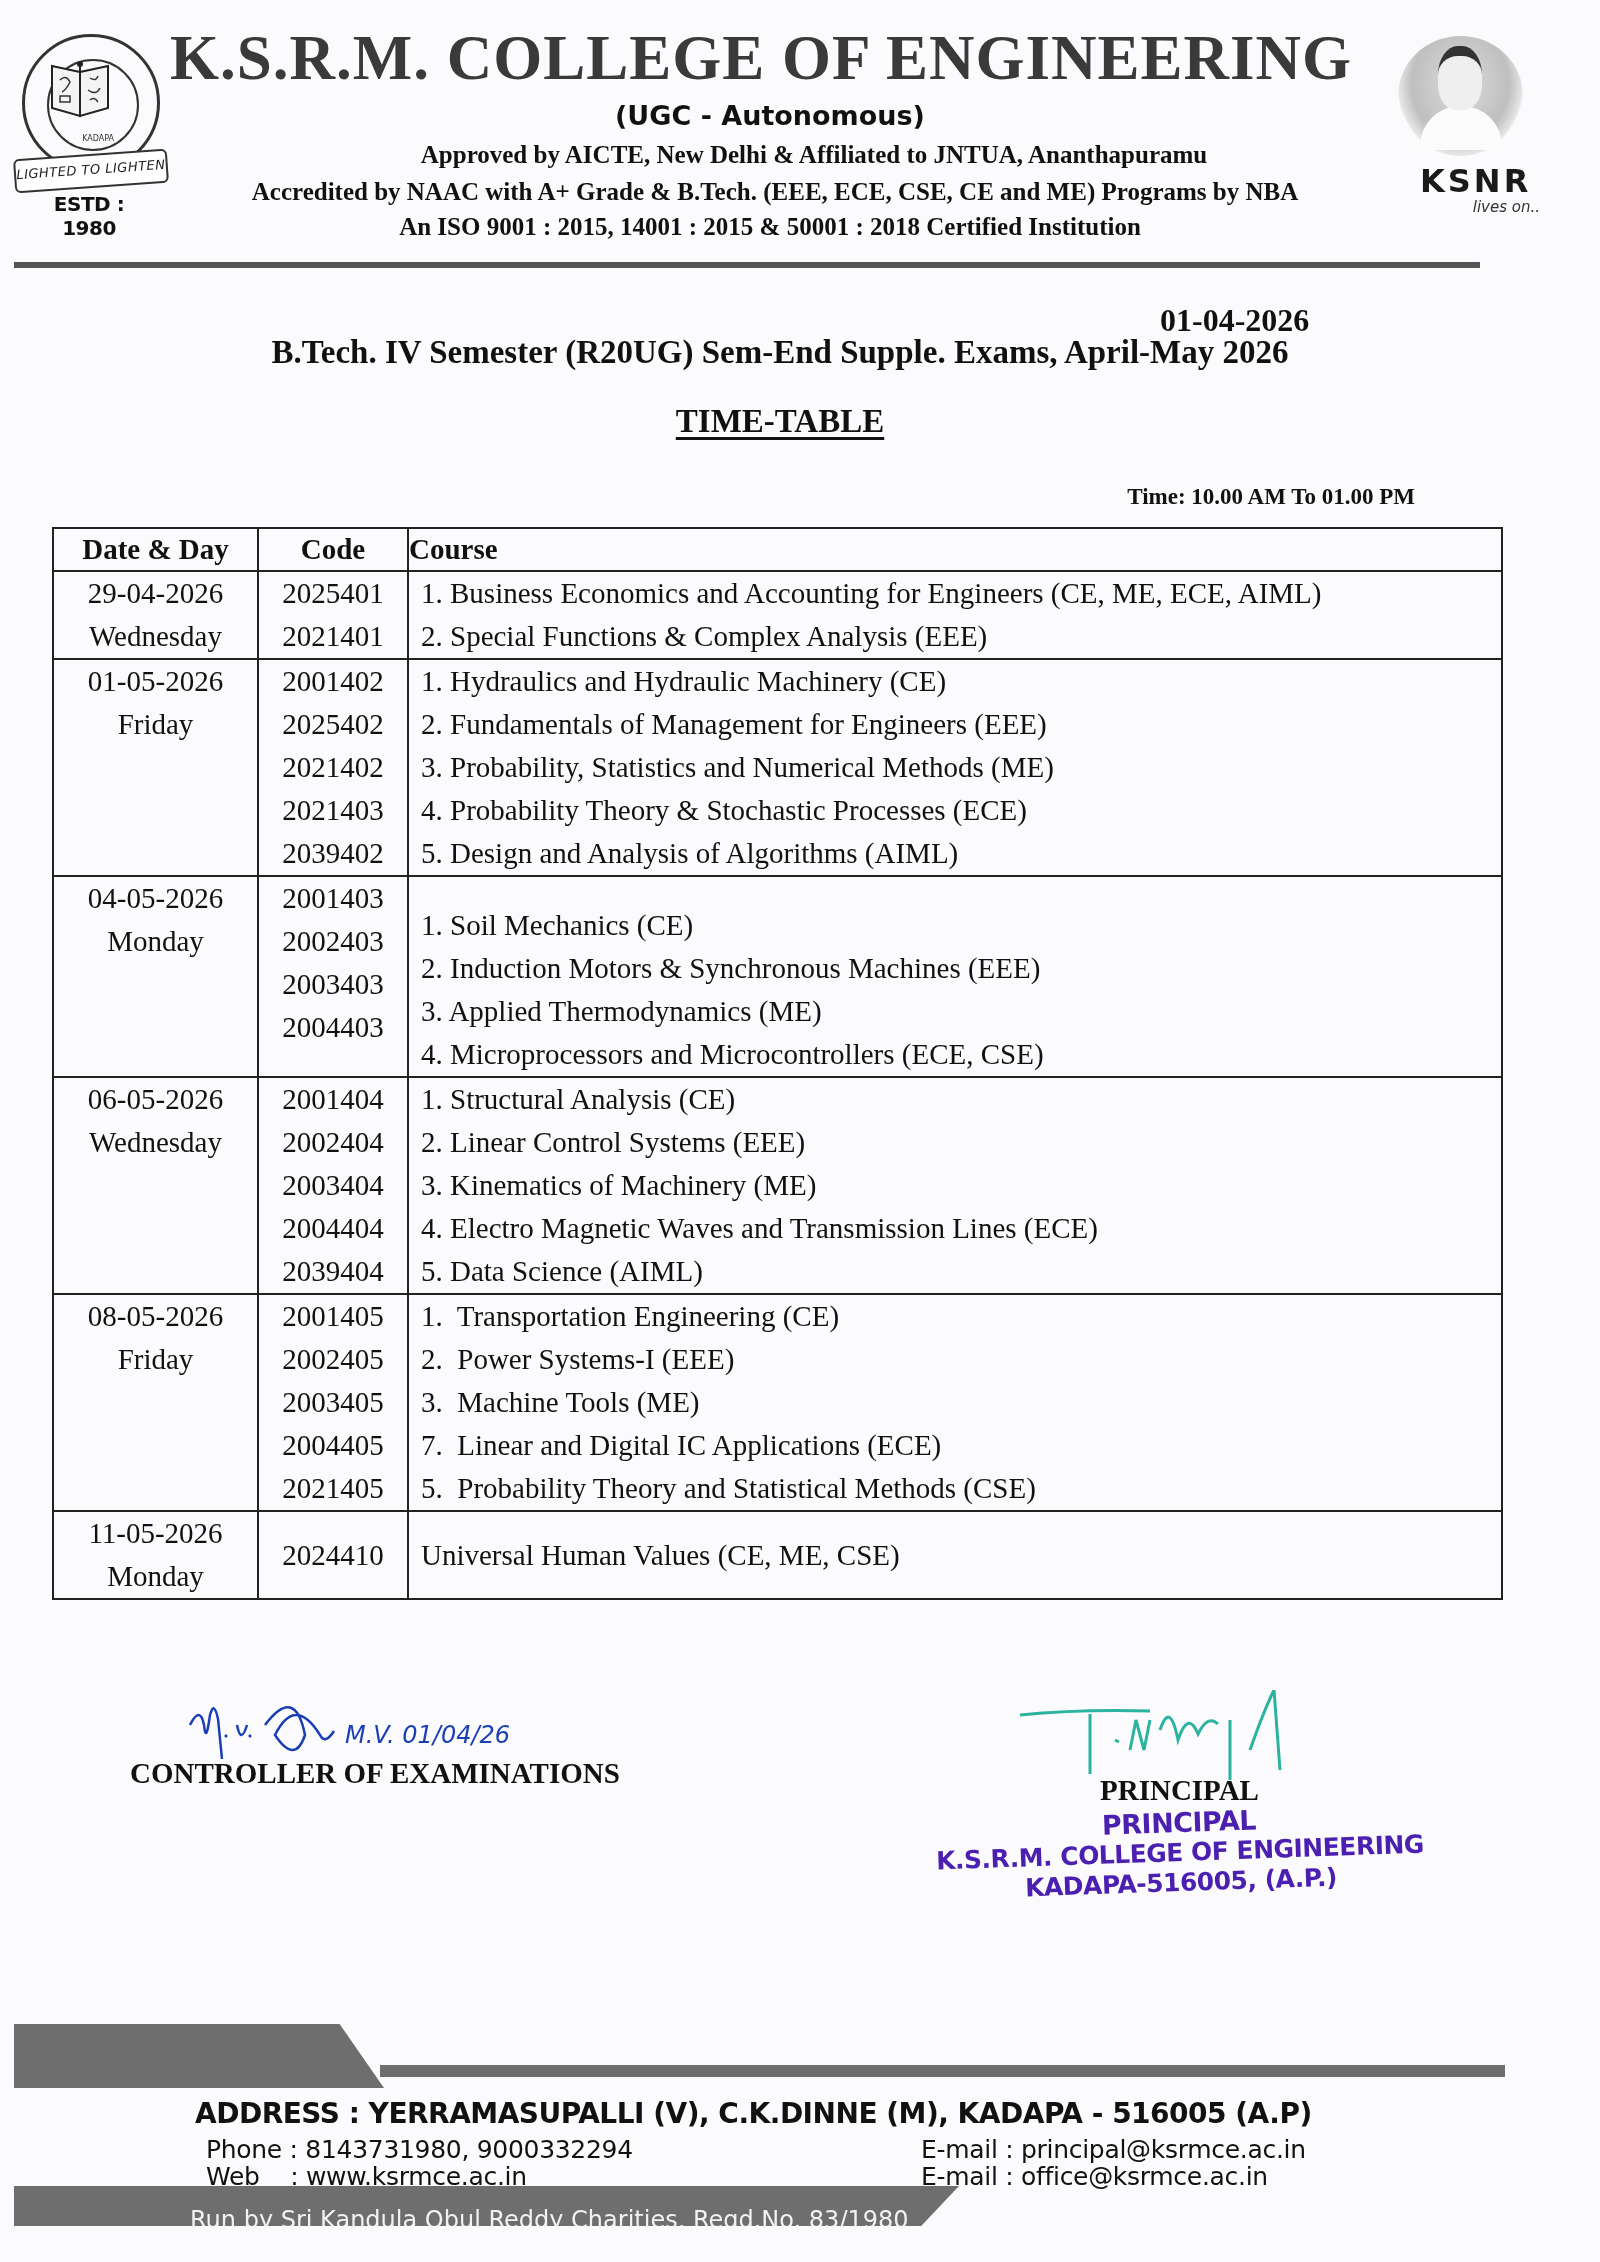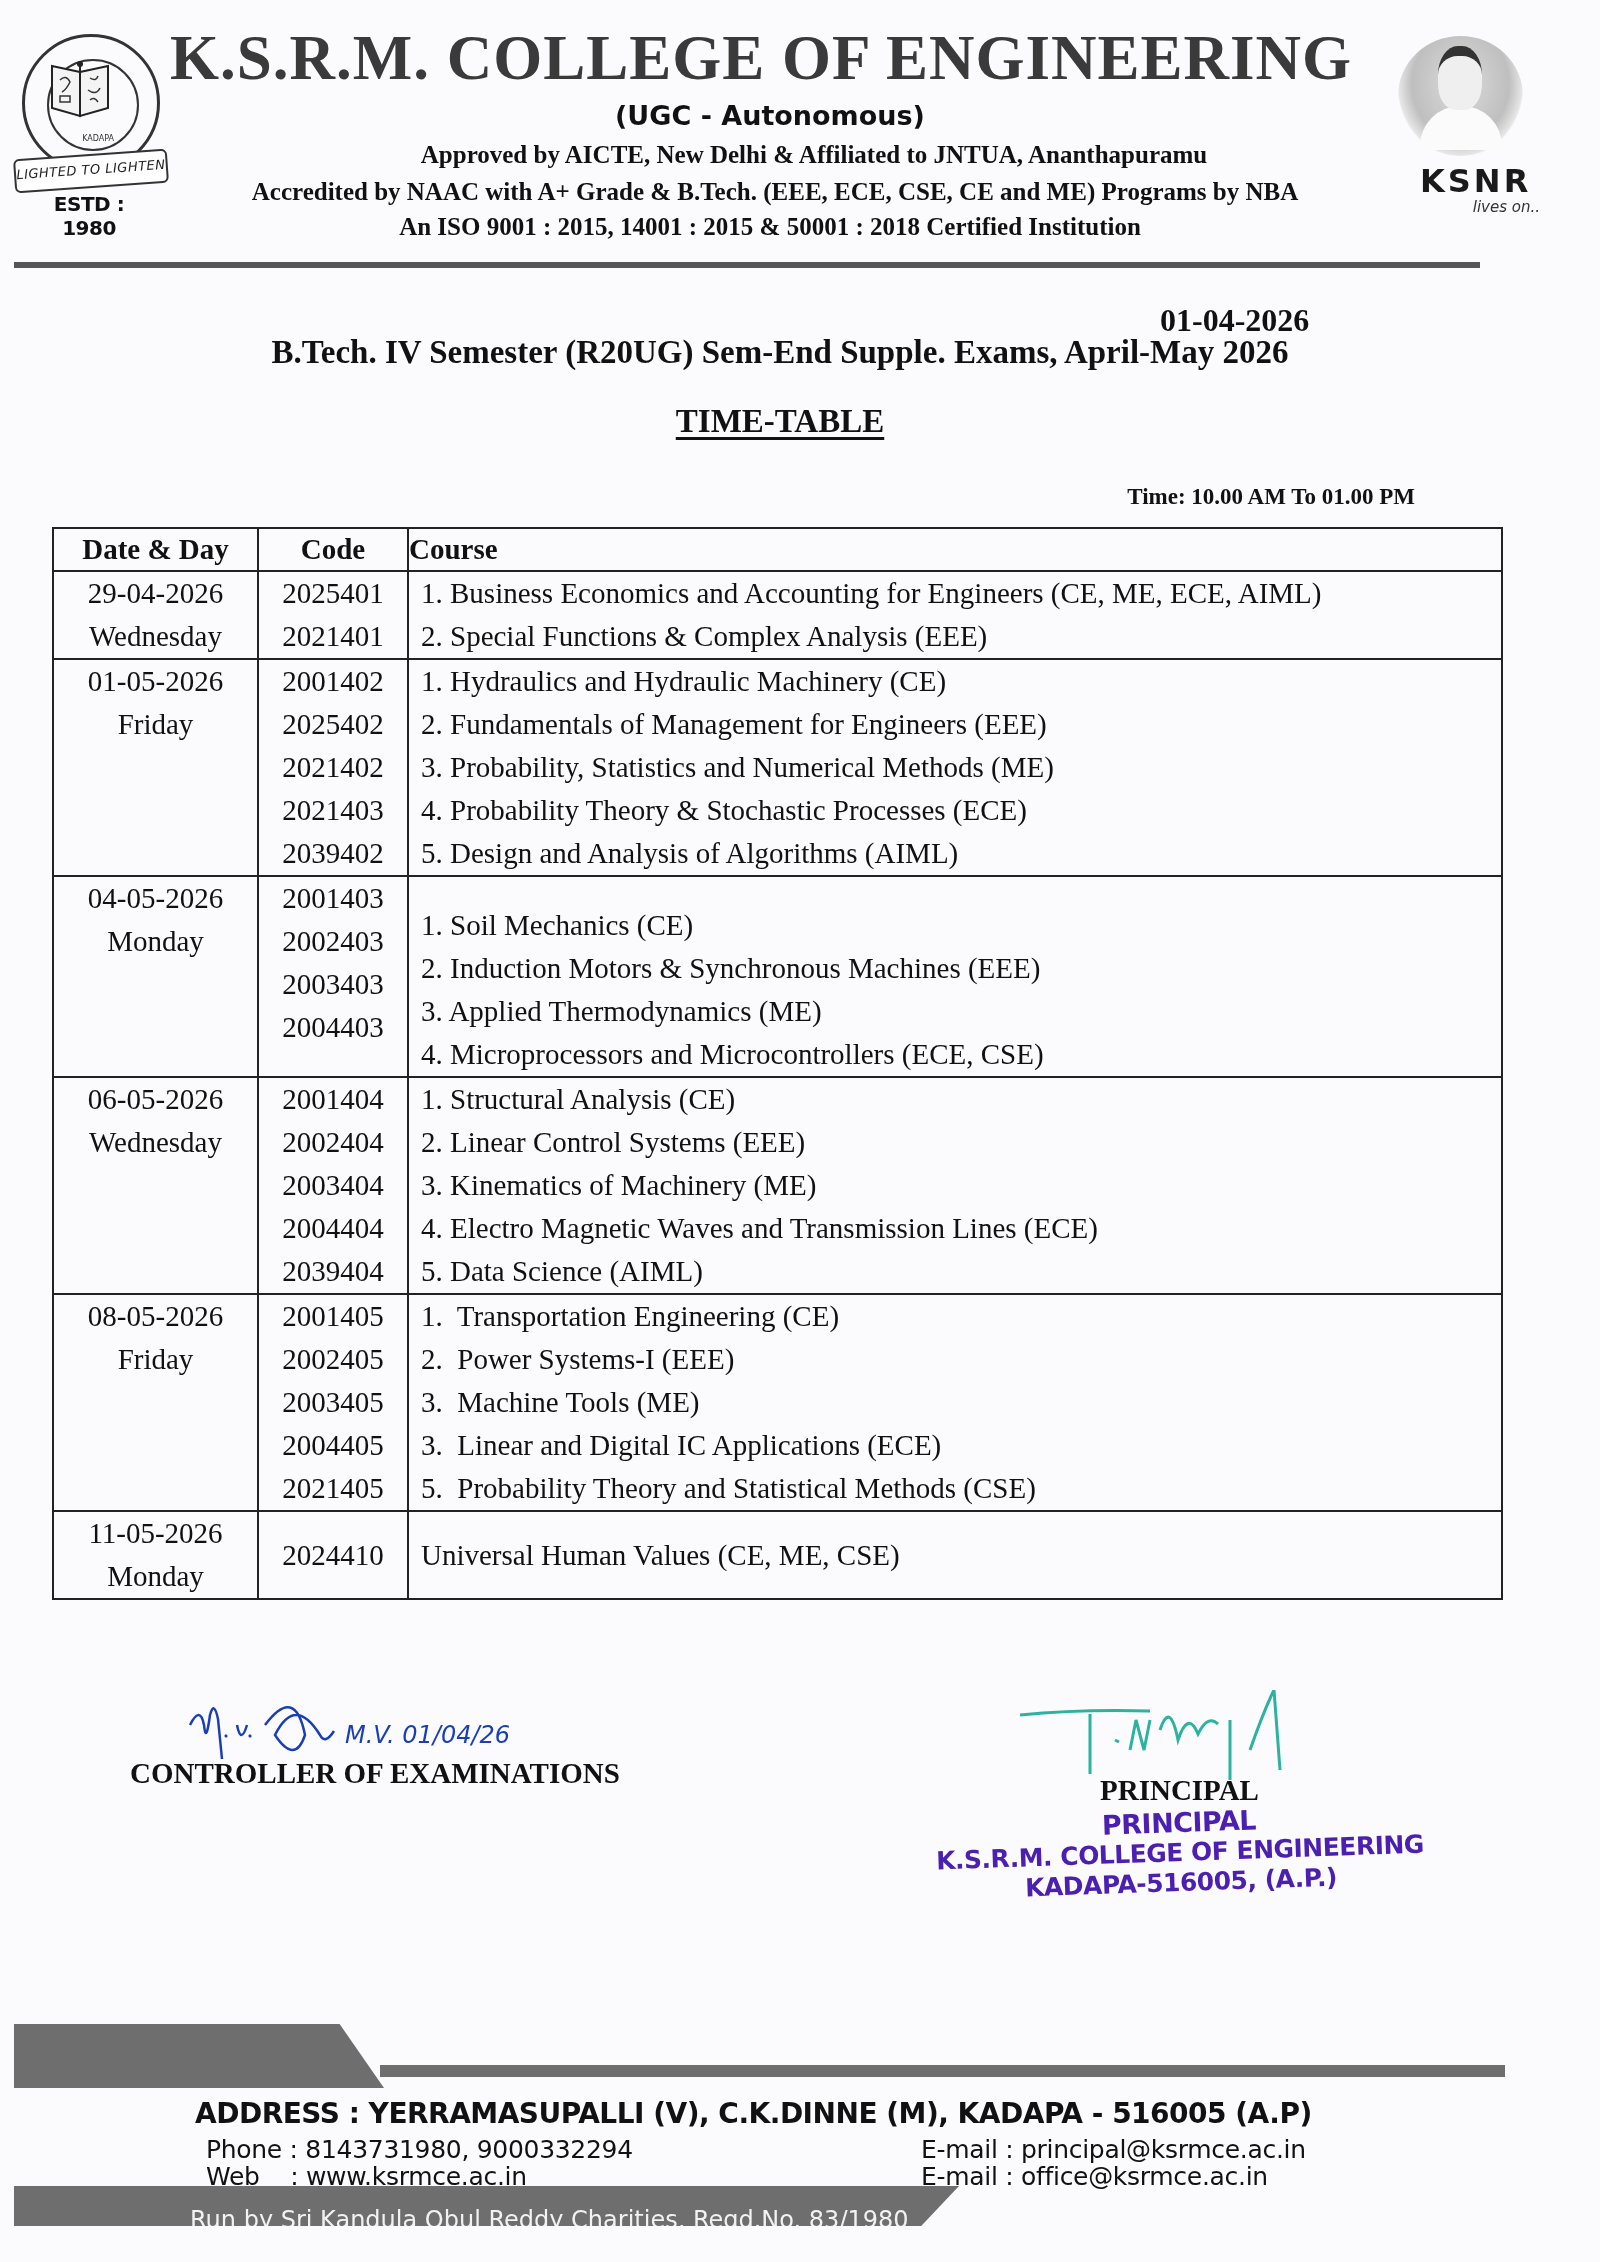--- a/index.html
+++ b/index.html
@@ -290,21 +290,21 @@
           <div class="line">2001405</div>
           <div class="line">2002405</div>
           <div class="line">2003405</div>
           <div class="line">2004405</div>
           <div class="line">2021405</div>
         </td>
         <td class="c-course">
           <div class="line" style="white-space: pre;">1.  Transportation Engineering (CE)</div>
           <div class="line" style="white-space: pre;">2.  Power Systems-I (EEE)</div>
           <div class="line" style="white-space: pre;">3.  Machine Tools (ME)</div>
-          <div class="line" style="white-space: pre;">3.  Linear and Digital IC Applications (ECE)</div>
+          <div class="line" style="white-space: pre;">7.  Linear and Digital IC Applications (ECE)</div>
           <div class="line" style="white-space: pre;">5.  Probability Theory and Statistical Methods (CSE)</div>
         </td>
       </tr>
       <tr class="group last">
         <td class="c-date">
           <div class="line">11-05-2026</div>
           <div class="line">Monday</div>
         </td>
         <td class="c-code" style="vertical-align: middle;">
           <div class="line">2024410</div>

